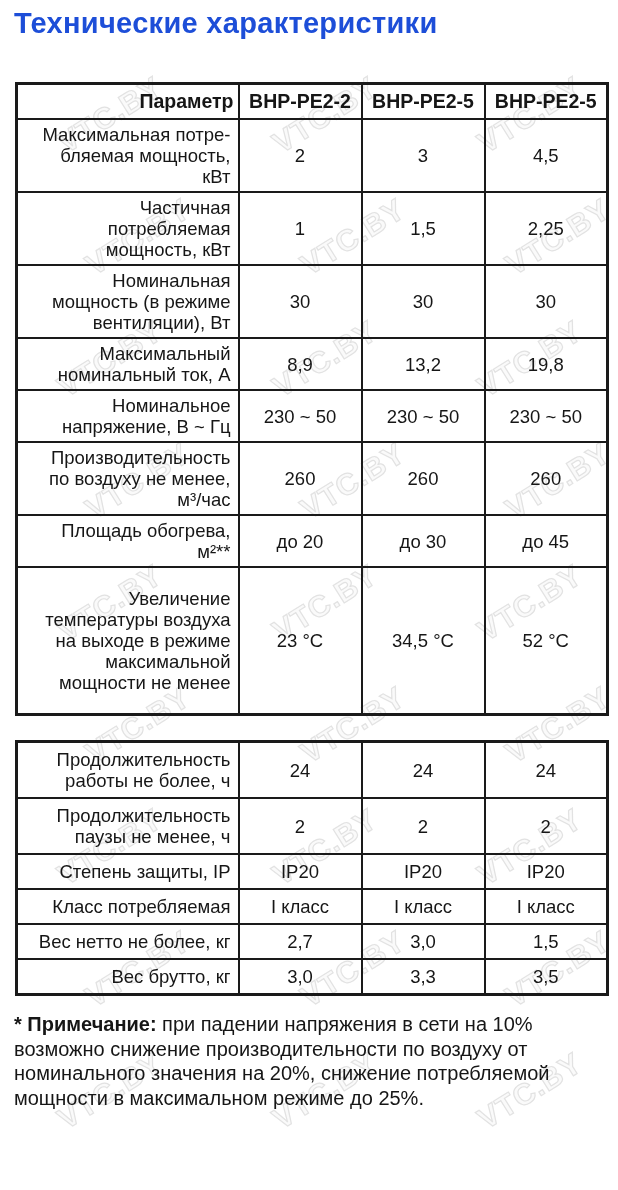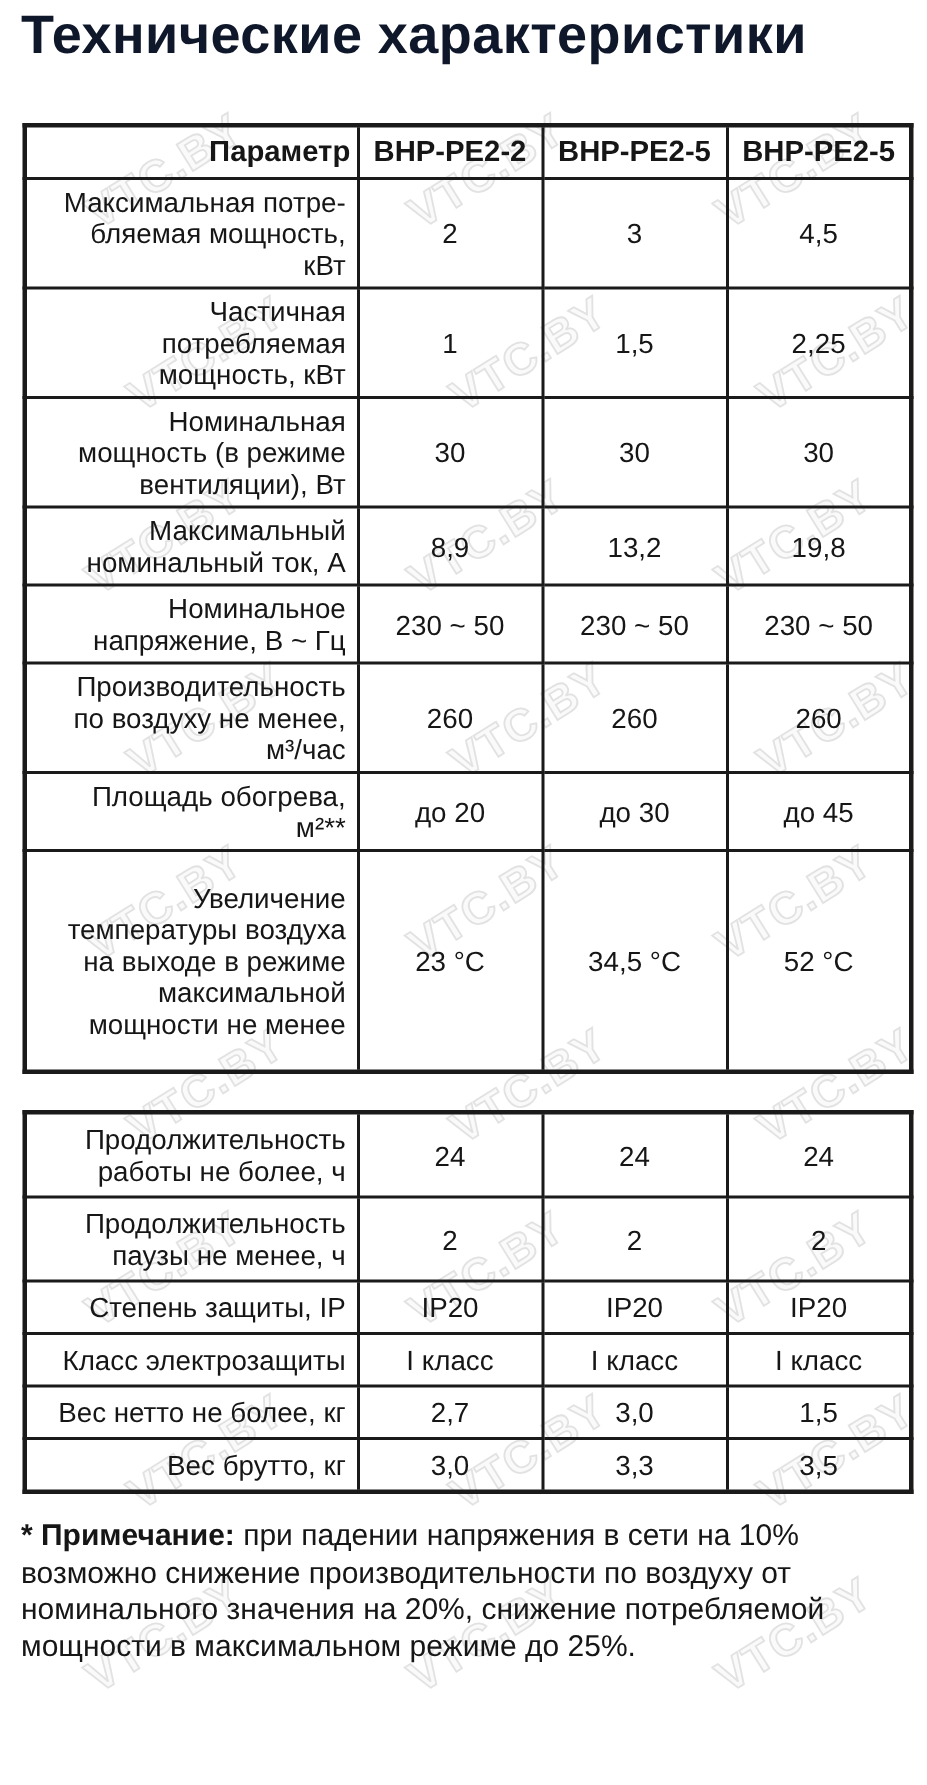--- a/index.html
+++ b/index.html
@@ -34,24 +34,24 @@
     white-space: nowrap;
     opacity: 0.85;
   }
   
   #content {
     position: relative;
     z-index: 1;
   }
   h1.page-title {
     margin: 6px 0 0 14px;
-    font-size: 36px;
+    font-size: 29px;
     line-height: 34px;
     font-weight: bold;
-    color: #0f172a;
+    color: #1d4ed8;
     letter-spacing: 0.3px;
   }
   table.specs {
     border-collapse: collapse;
     table-layout: fixed;
     width: 591px;
     margin-left: 15px;
     background: transparent;
     border: 3px solid #1a1a1a;
   }
@@ -231,21 +231,21 @@
           <td class="val">2</td>
           <td class="val">2</td>
         </tr>
         <tr>
           <td class="param">Степень защиты, IP</td>
           <td class="val">IP20</td>
           <td class="val">IP20</td>
           <td class="val">IP20</td>
         </tr>
         <tr>
-          <td class="param">Класс электрозащиты</td>
+          <td class="param">Класс потребляемая</td>
           <td class="val">I класс</td>
           <td class="val">I класс</td>
           <td class="val">I класс</td>
         </tr>
         <tr>
           <td class="param">Вес нетто не более, кг</td>
           <td class="val">2,7</td>
           <td class="val">3,0</td>
           <td class="val">1,5</td>
         </tr>

